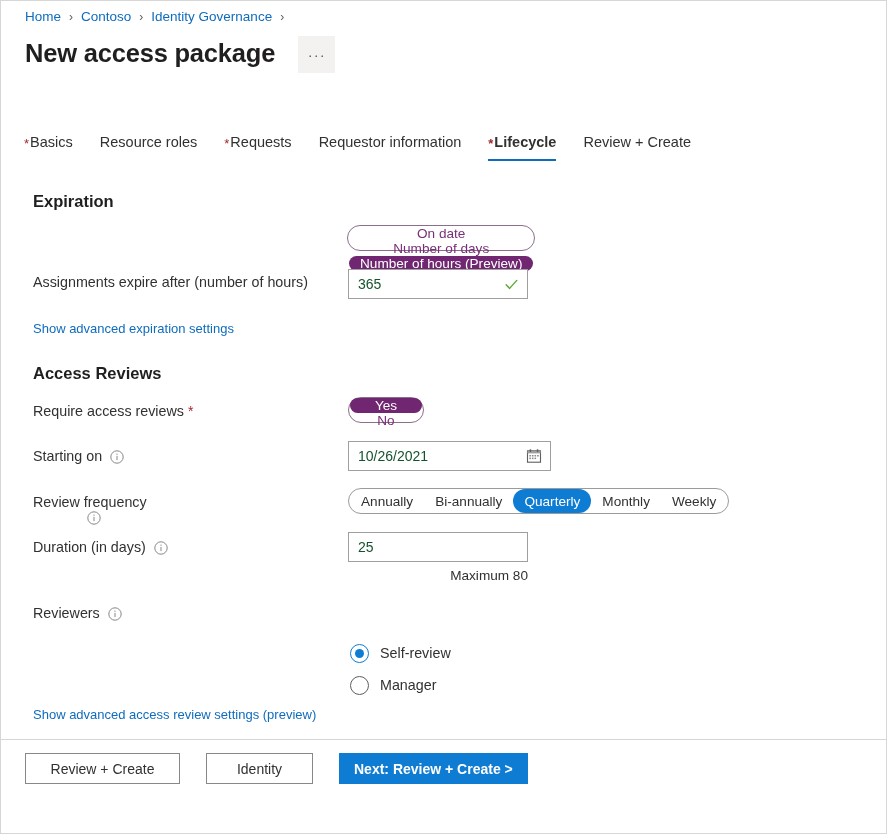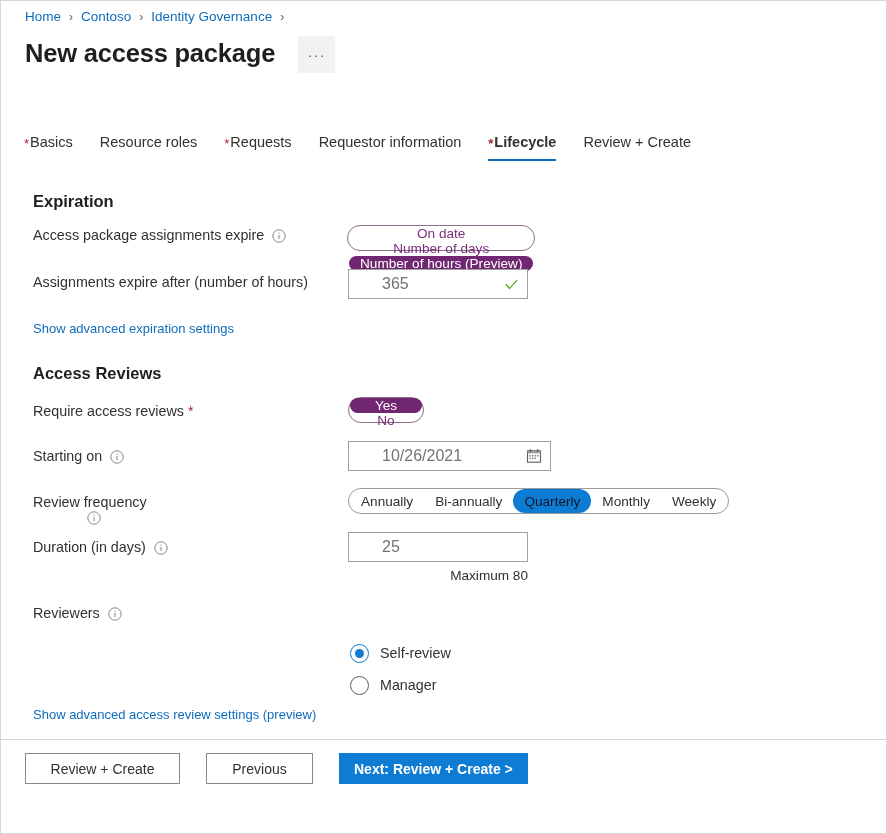--- a/index.html
+++ b/index.html
@@ -197,45 +197,44 @@
   }
   .pillgroup.purple .pill { color: #7a2f7a; }
   .pillgroup.grey   .pill { color: #323130; }
 
   .pillgroup.purple .pill.active {
     background: #702670;
     color: #ffffff;
   }
   .pillgroup.grey .pill.active {
     background: #0f7cd4;
-    color: #0f172a;
+    color: #ffffff;
   }
 
   
   .field {
     position: absolute;
     box-sizing: border-box;
     height: 30px;
     border: 1px solid #a19f9d;
     background: #ffffff;
     display: flex;
     align-items: center;
     padding: 0 8px 0 9px;
   }
   .field input {
     border: none;
     outline: none;
     flex: 1 1 auto;
     font-family: inherit;
-    font-size: 16px;
-    color: #737373;
+    font-size: 14px;
+    color: #14532d;
     background: transparent;
     min-width: 0;
     padding: 0;
-    margin-left: 24px;
   }
   .check-ok {
     flex: 0 0 auto;
     margin-left: 6px;
     display: flex;
     align-items: center;
   }
   .cal-btn {
     flex: 0 0 auto;
     margin-left: 6px;
@@ -373,30 +372,20 @@
     </div>
     <div class="tab">
       <span>Review + Create</span>
     </div>
   </div>
 
   <div class="content">
 
     <div class="section-head" style="top:16px;">Expiration</div>
 
-    <div class="row-label" style="left:32px; top:51px;">
-      <span>Access package assignments expire</span>
-      <span class="info-icon">
-        <svg width="14" height="14" viewBox="0 0 14 14">
-            <circle cx="7" cy="7" r="6.2" fill="none" stroke="#8a8886" stroke-width="1"></circle>
-            <rect x="6.5" y="5.9" width="1" height="4.2" fill="#8a8886"></rect>
-            <rect x="6.5" y="3.6" width="1" height="1.2" fill="#8a8886"></rect>
-          </svg>
-      </span>
-    </div>
 
     <div class="pillgroup purple" style="left:346px; top:49px;">
       <button class="pill">On date</button>
       <button class="pill">Number of days</button>
       <button class="pill active">Number of hours (Preview)</button>
       <button class="pill">Never</button>
     </div>
 
     <div class="row-label" style="left:32px; top:98px;">
       <span>Assignments expire after (number of hours)</span>
@@ -512,18 +501,18 @@
       </div>
     </div>
 
     <a class="link" style="top:531px;">Show advanced access review settings (preview)</a>
 
   </div>
 
   <div class="footer">
     <div class="footer-inner">
       <button class="btn secondary w-review">Review + Create</button>
-      <button class="btn secondary w-prev">Previous</button>
+      <button class="btn secondary w-prev">Identity</button>
       <button class="btn primary">Next: Review + Create &gt;</button>
     </div>
   </div>
 
 </div>
 
 </body></html>

